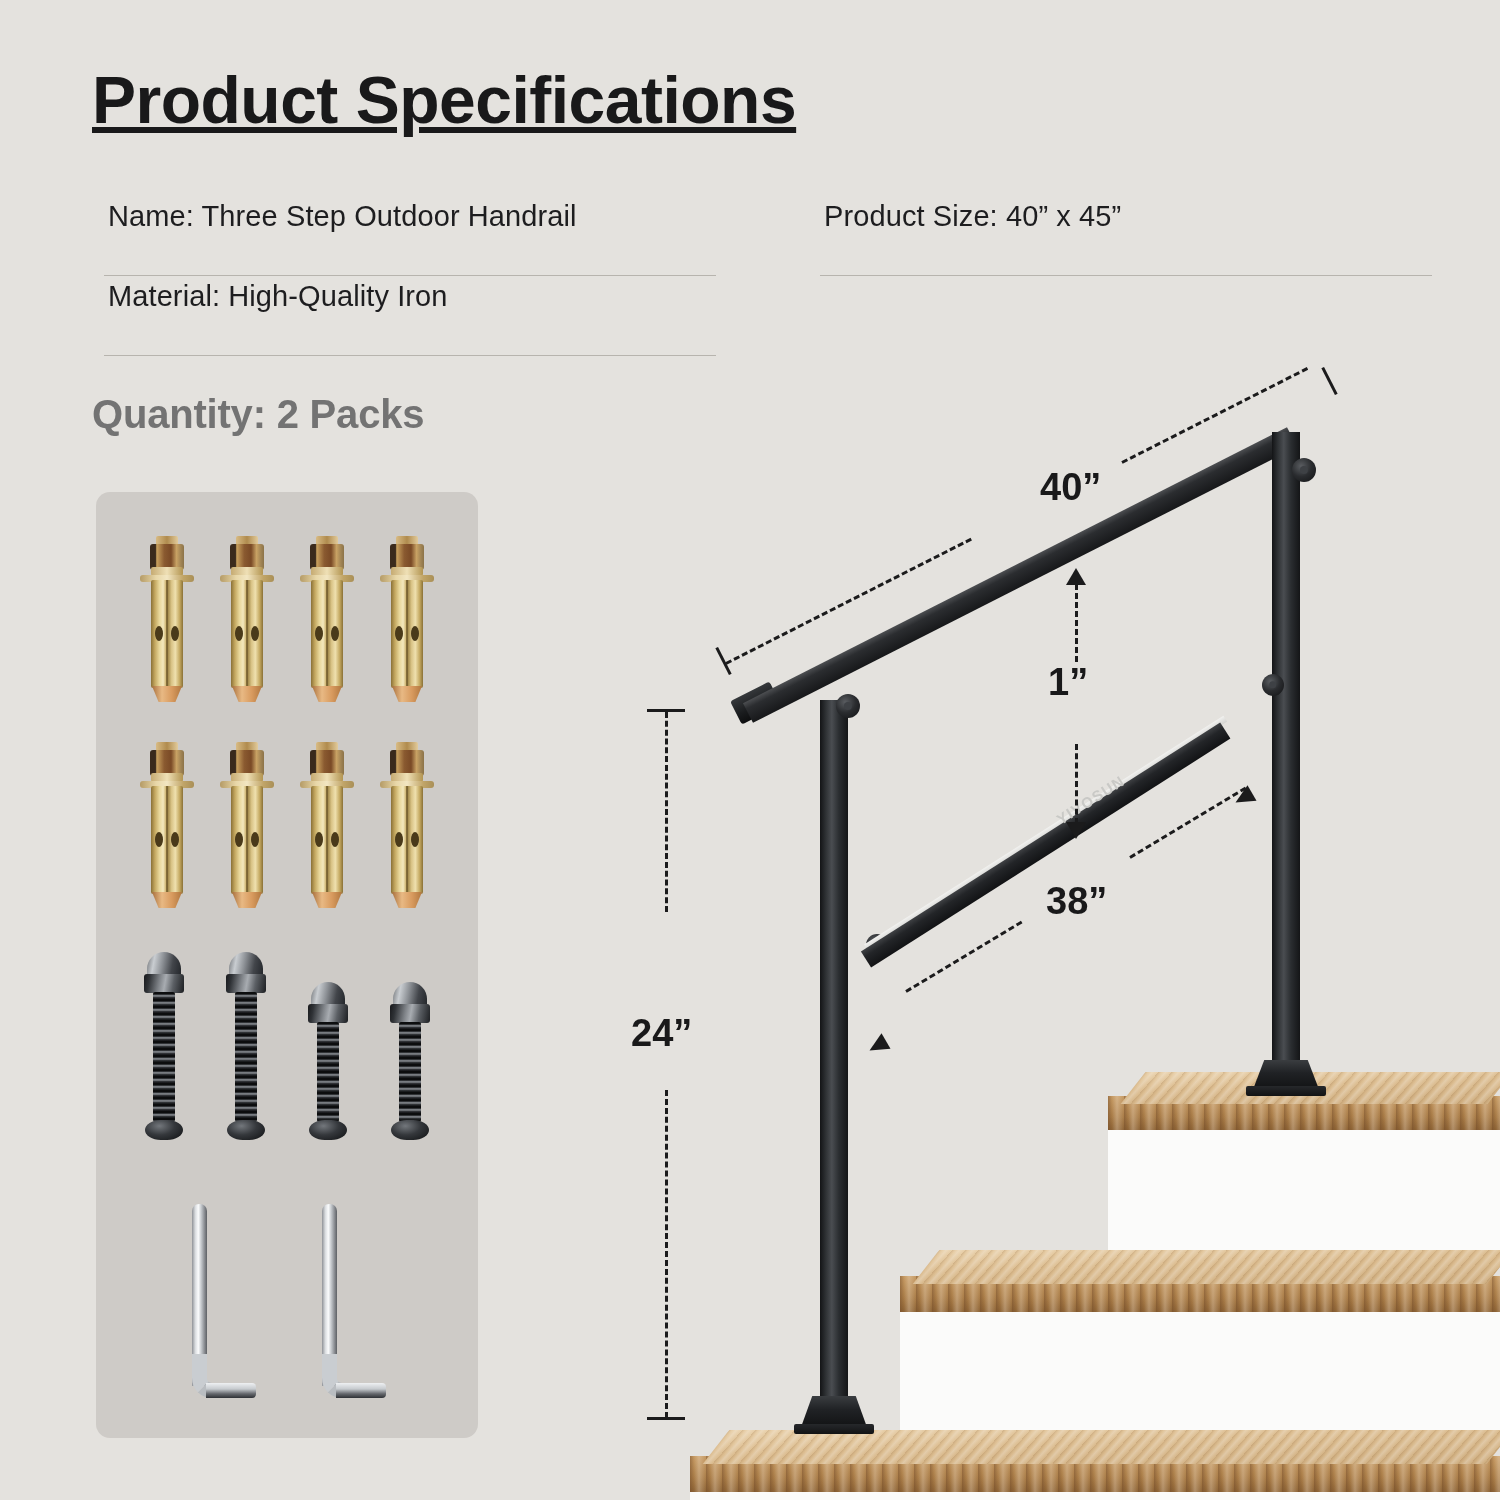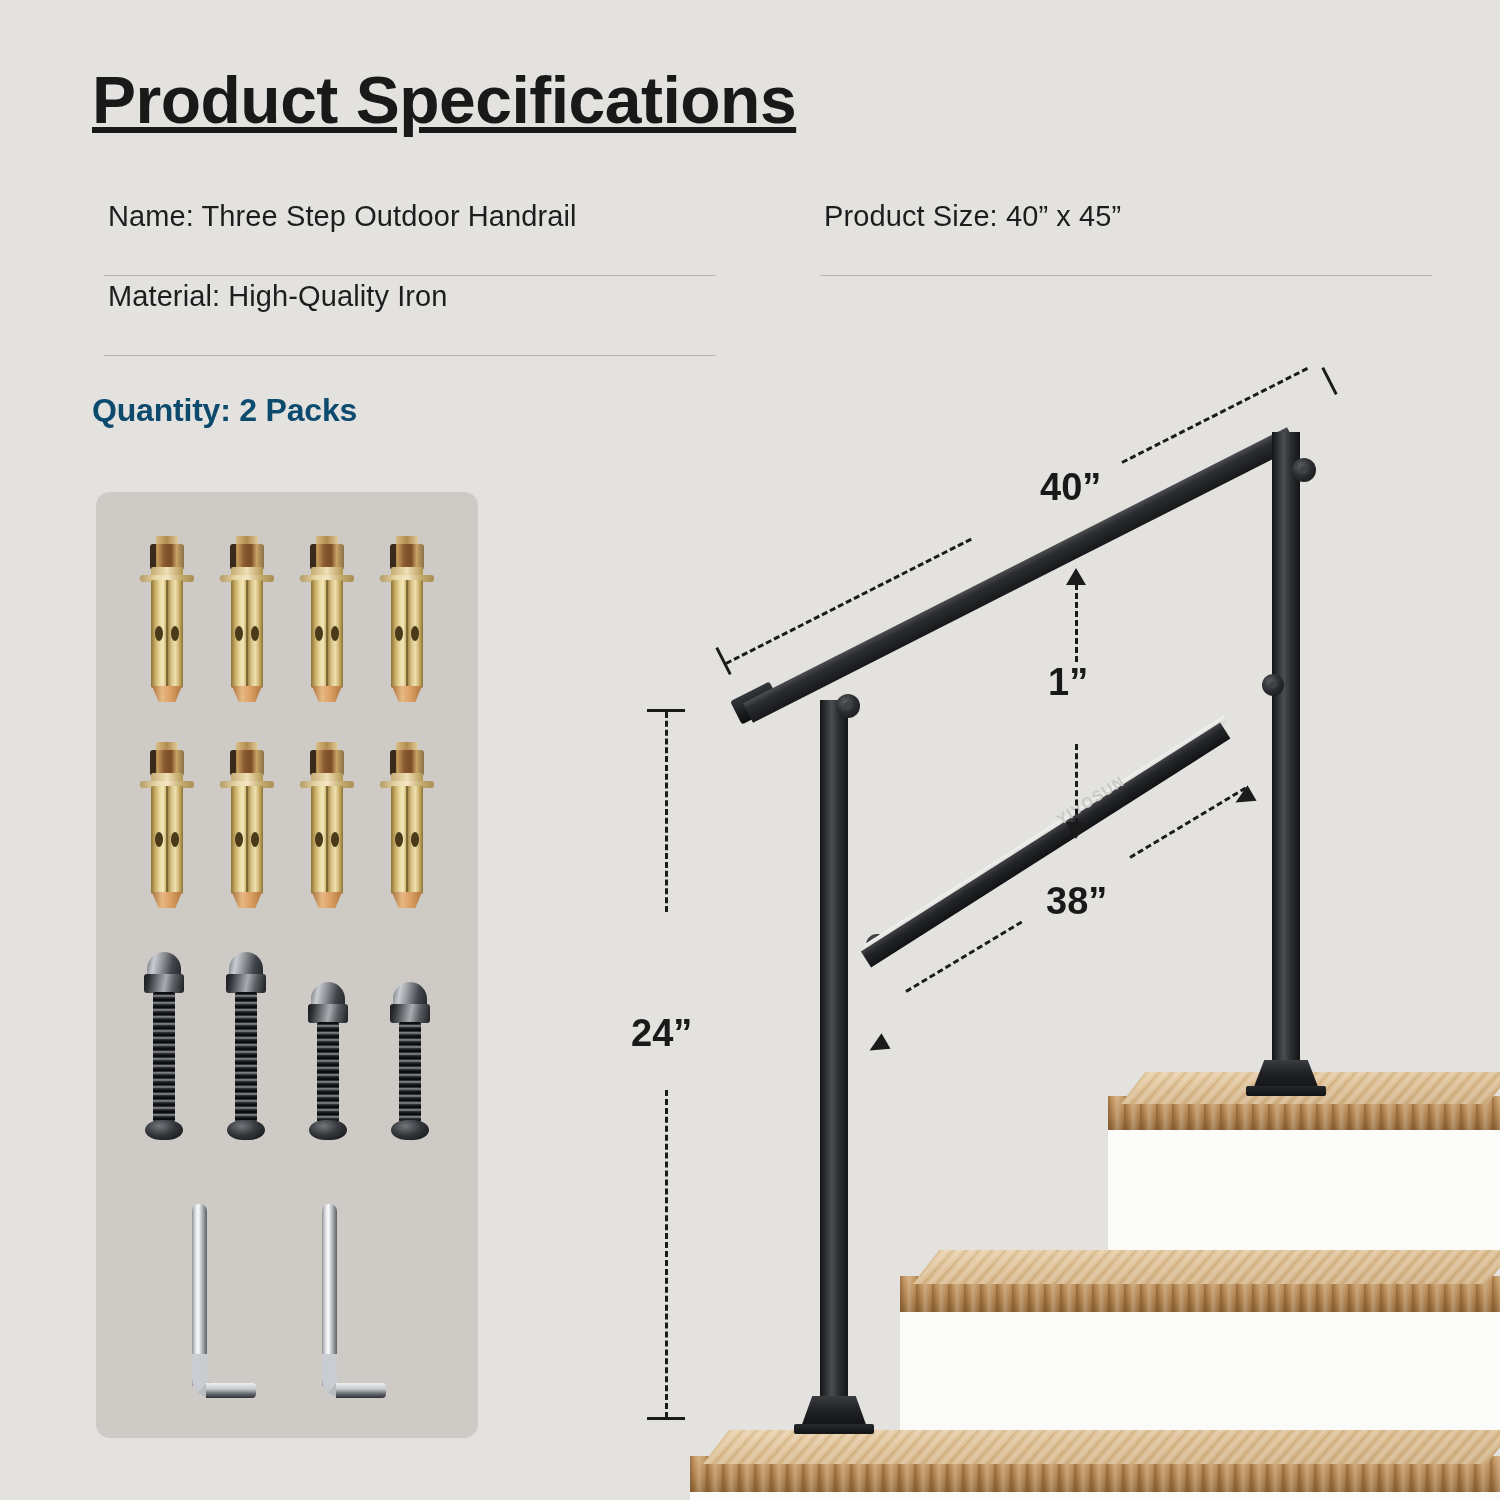--- a/index.html
+++ b/index.html
@@ -60,23 +60,23 @@
     width: 100%;
     height: 1px;
     background: #b7b4ae;
   }
 
   
   .quantity-heading {
     position: absolute;
     left: 92px;
     top: 392px;
-    font-size: 32px;
+    font-size: 40px;
     font-weight: bold;
-    color: #0c4a6e;
+    color: #737373;
     letter-spacing: -0.2px;
     white-space: nowrap;
   }
 
   
   .parts-panel {
     position: absolute;
     left: 96px;
     top: 492px;
     width: 382px;

